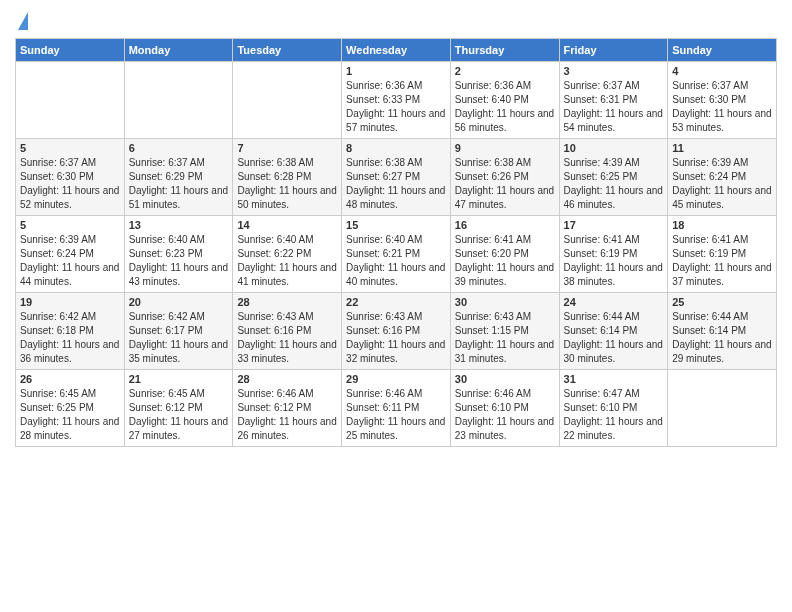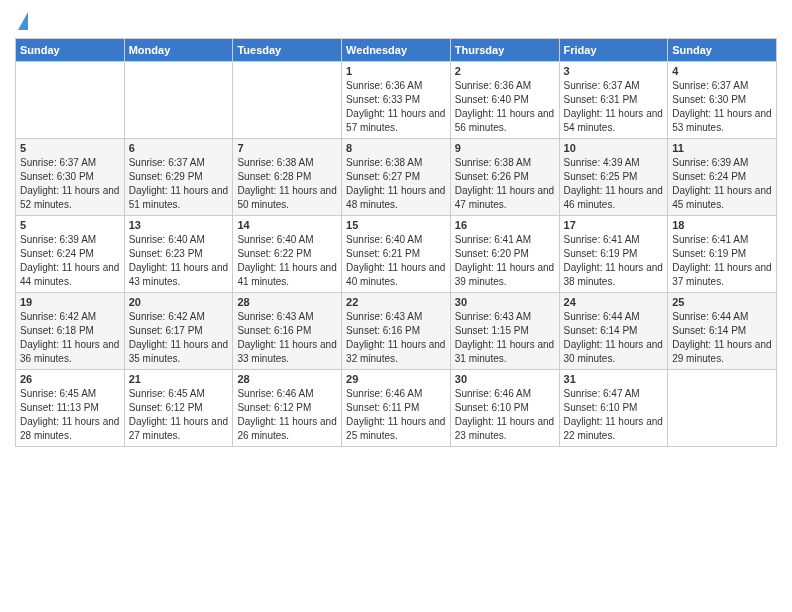--- a/index.html
+++ b/index.html
@@ -290,21 +290,21 @@
             <div class="day-number">25</div>
             <div class="day-info">Sunrise: 6:44 AM
 Sunset: 6:14 PM
 Daylight: 11 hours and 29 minutes.</div>
           </td>
         </tr>
         <tr>
           <td>
             <div class="day-number">26</div>
             <div class="day-info">Sunrise: 6:45 AM
-Sunset: 11:13 PM
+Sunset: 6:25 PM
 Daylight: 11 hours and 28 minutes.</div>
           </td>
           <td>
             <div class="day-number">21</div>
             <div class="day-info">Sunrise: 6:45 AM
 Sunset: 6:12 PM
 Daylight: 11 hours and 27 minutes.</div>
           </td>
           <td>
             <div class="day-number">28</div>

